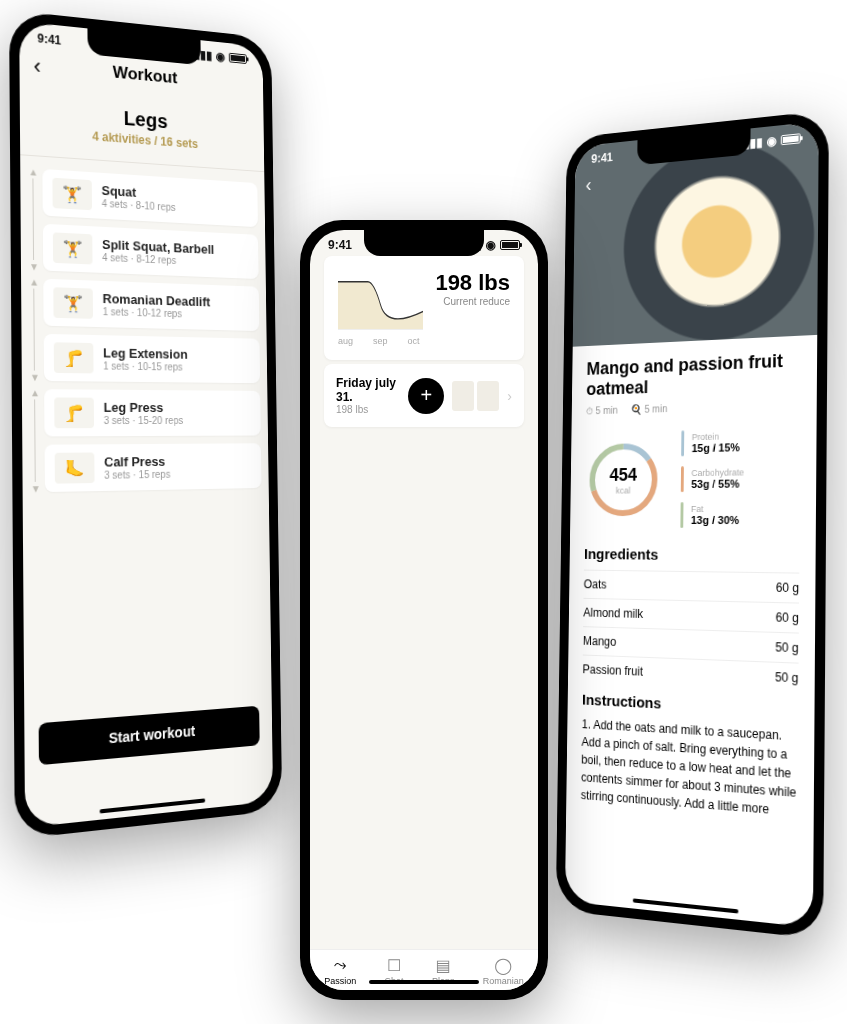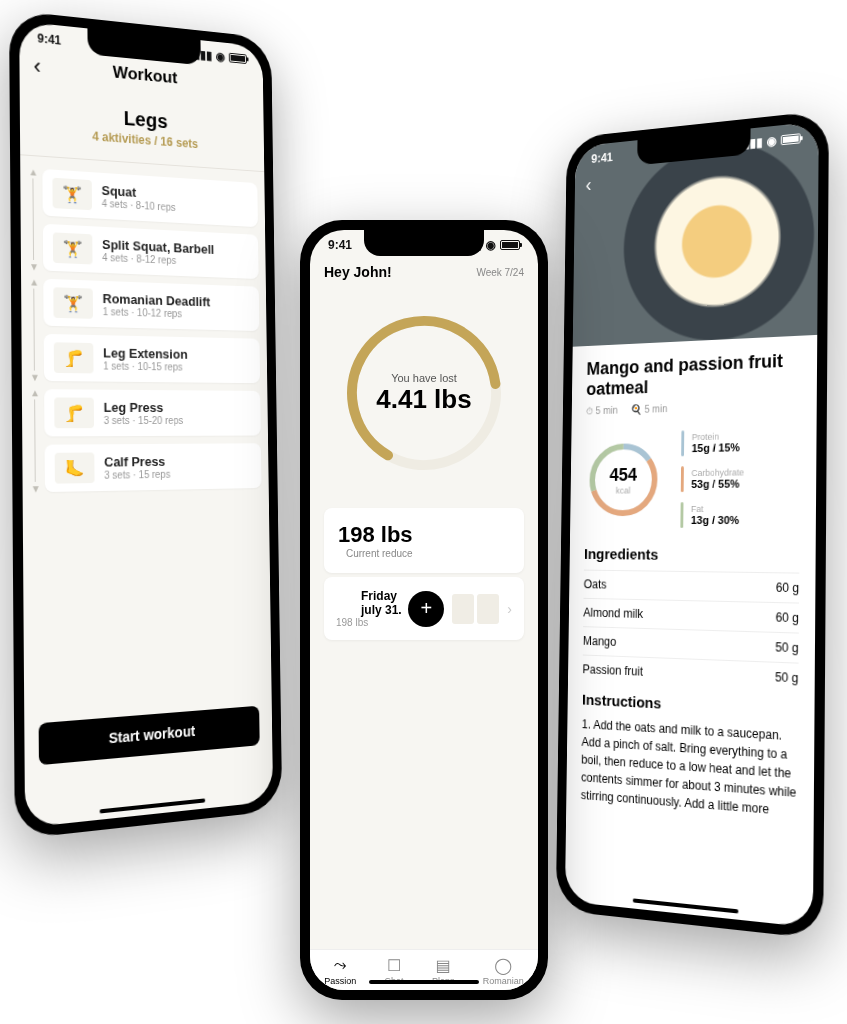--- a/index.html
+++ b/index.html
@@ -119,21 +119,21 @@
   .weight-value { text-align: right; }
   .weight-value .big { font-size: 22px; font-weight: 700; }
   .weight-value .sub { font-size: 10px; color: #888; }
   .meas-section { padding: 22px 14px 10px; display: flex; justify-content: space-between; align-items: center; }
   .meas-section h3 { font-size: 15px; font-weight: 700; }
   .add-new { font-size: 10px; border: 1px solid #ddd; padding: 3px 8px; border-radius: 4px; background: #fff; }
   .meas-card {
     margin: 4px 14px; background: #fff; border-radius: 8px; padding: 12px;
     display: flex; align-items: center; justify-content: space-between; box-shadow: 0 1px 3px rgba(0,0,0,0.05);
   }
-  .meas-left h4 { font-size: 12px; font-weight: 700; margin-left: 25px; }
+  .meas-left h4 { font-size: 12px; font-weight: 700; }
   .meas-left p { font-size: 10px; color: #999; }
   .meas-right { display: flex; align-items: center; gap: 8px; }
   .plus-btn { width: 36px; height: 36px; border-radius: 50%; background: #000; color: #fff; display: flex; align-items: center; justify-content: center; font-size: 20px; }
   .thumbs { display: flex; gap: 3px; }
   .thumb { width: 22px; height: 30px; background: #f0ede5; border-radius: 3px; }
   .chev { color: #ccc; font-size: 14px; }
   .tabbar {
     position: absolute; bottom: 0; left: 0; right: 0;
     background: #fff; border-top: 1px solid #eee;
     display: flex; justify-content: space-around; padding: 6px 0 4px;
@@ -278,39 +278,36 @@
     <div class="notch"></div>
     <div class="status-bar">
       <span>9:41</span>
       <span class="status-right">
         <span>▮▮▮</span>
         <span>◉</span>
         <span class="battery"></span>
       </span>
     </div>
 
-    <div class="header2">
-      <span class="greet">Hey John!</span>
-      <span class="week">Week 7/24</span>
-    </div>
-
-    <div class="progress-ring-wrap">
-      <div class="ring-box">
-        <svg width="170" height="170">
-          <circle cx="85" cy="85" r="72" fill="none" stroke="#efece3" stroke-width="10"></circle>
-          <circle cx="85" cy="85" r="72" fill="none" stroke="#c4a558" stroke-width="10" stroke-linecap="round" stroke-dasharray="452" stroke-dashoffset="160"></circle>
-        </svg>
-        <div class="ring-text">
-          <span class="label">You have lost</span>
-          <span class="value">4.41 lbs</span>
-        </div>
-      </div>
-    </div>
+
 
     <div class="weight-card">
+      <div class="chart-area">
+        <div class="mini-chart">
+          <svg viewBox="0 0 100 40" preserveAspectRatio="none">
+            <path d="M 0 8 L 35 8 Q 42 8 50 24 T 100 28 L 100 40 L 0 40 Z" fill="#f1e9d0"></path>
+            <path d="M 0 8 L 35 8 Q 42 8 50 24 T 100 28" fill="none" stroke="#333" stroke-width="1"></path>
+          </svg>
+        </div>
+        <div class="chart-labels">
+          <span>aug</span>
+          <span>sep</span>
+          <span>oct</span>
+        </div>
+      </div>
       <div class="weight-value">
         <div class="big">198 lbs</div>
         <div class="sub">Current reduce</div>
       </div>
     </div>
 
 
     <div class="meas-card">
       <div class="meas-left">
         <h4>Friday july 31.</h4>

